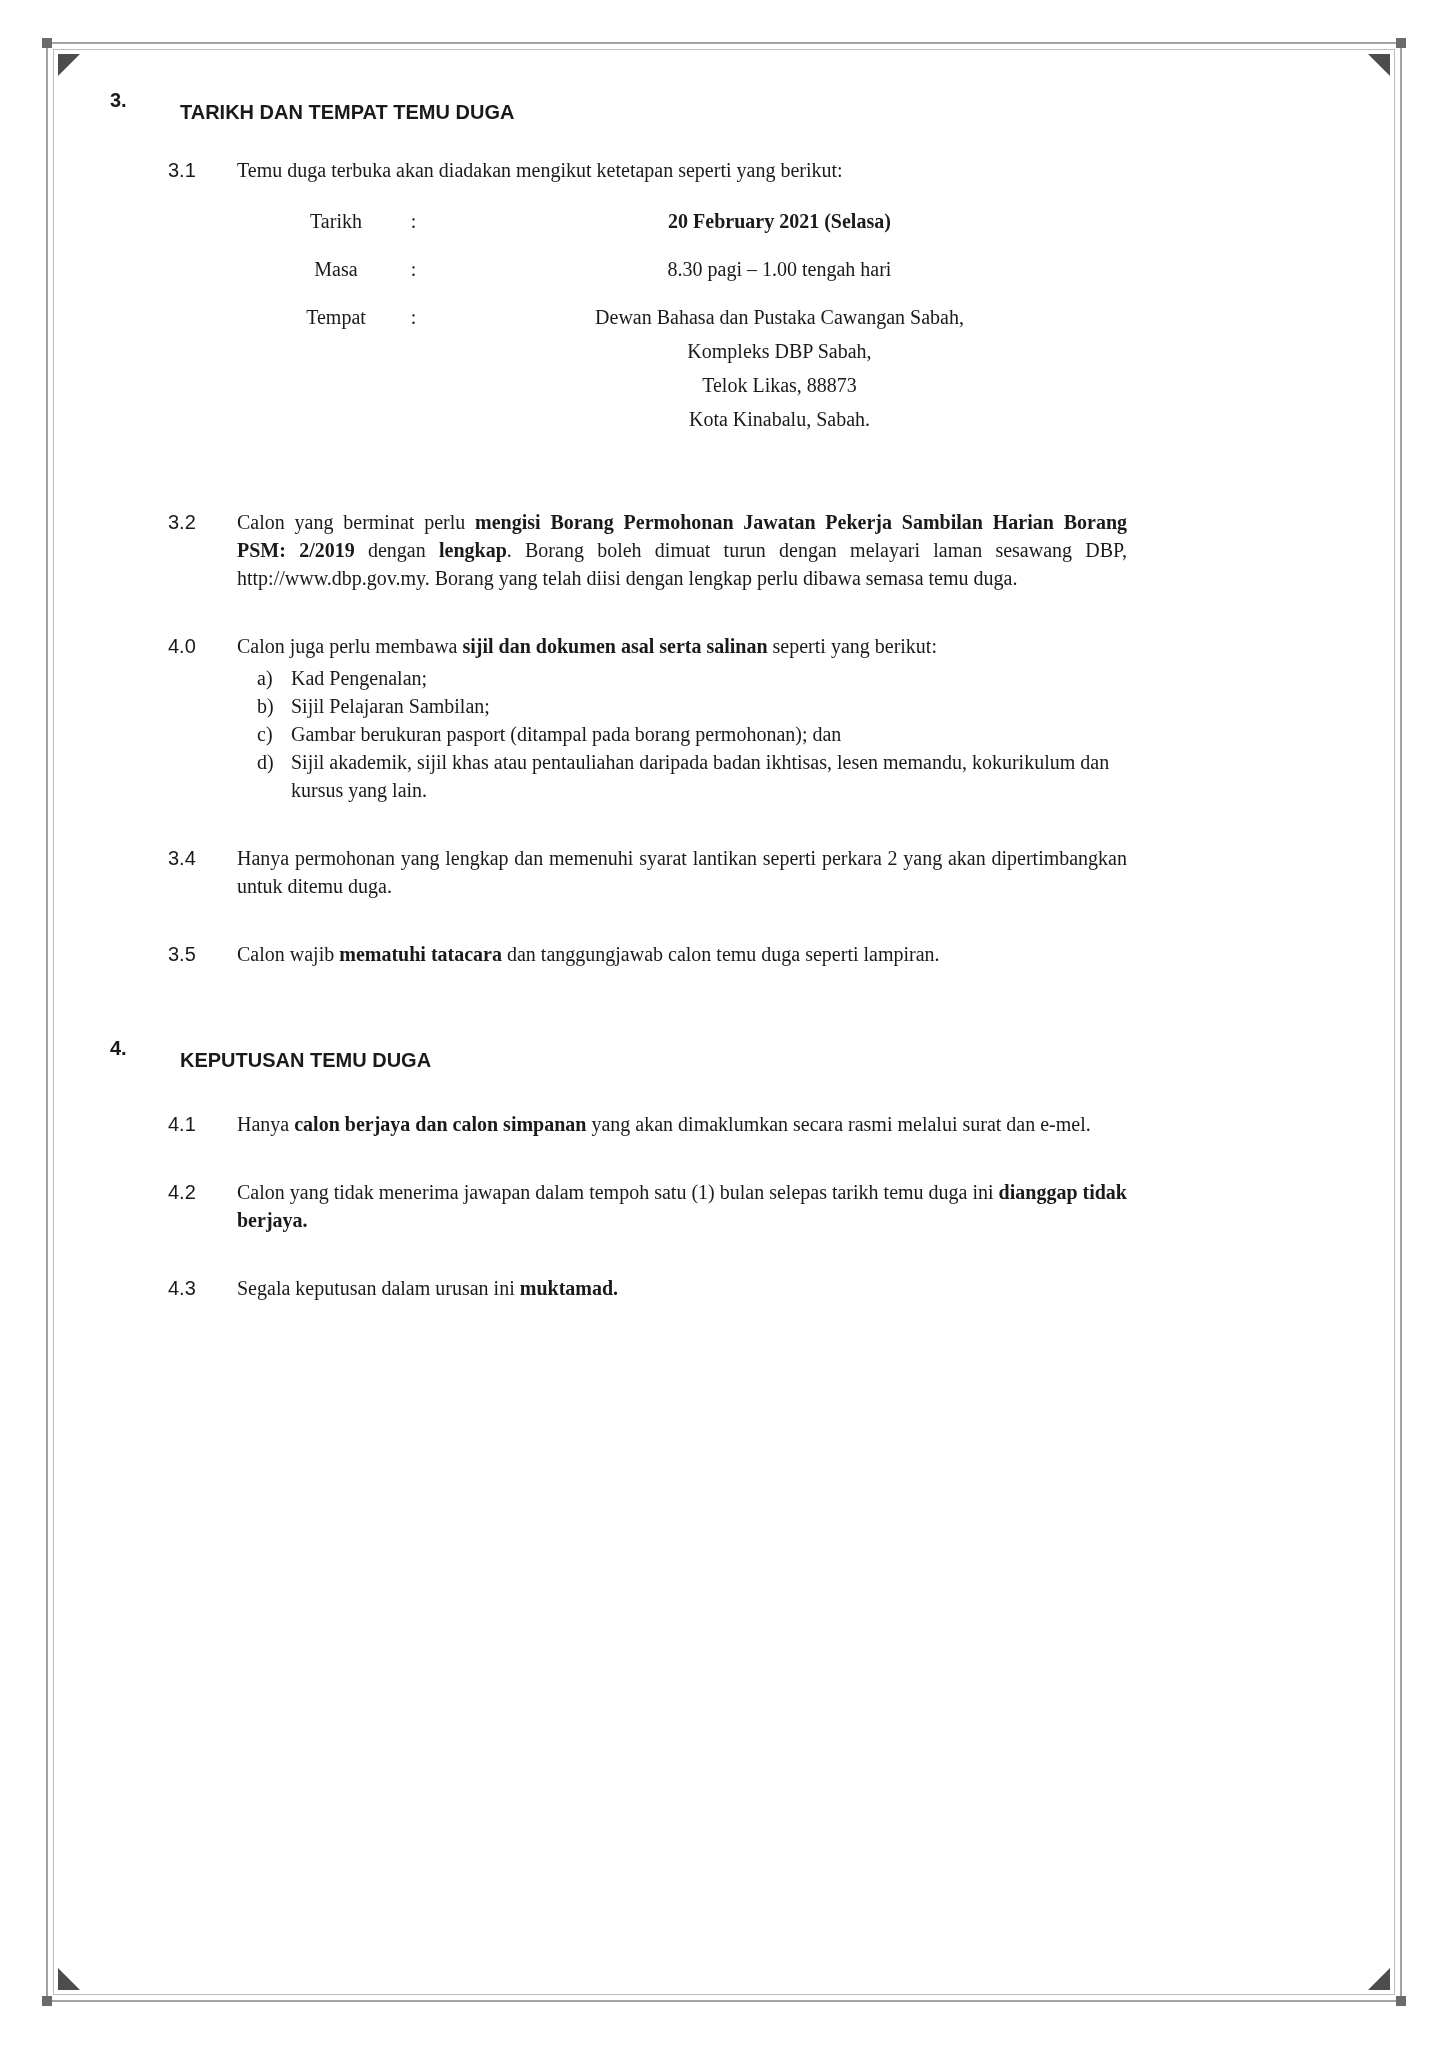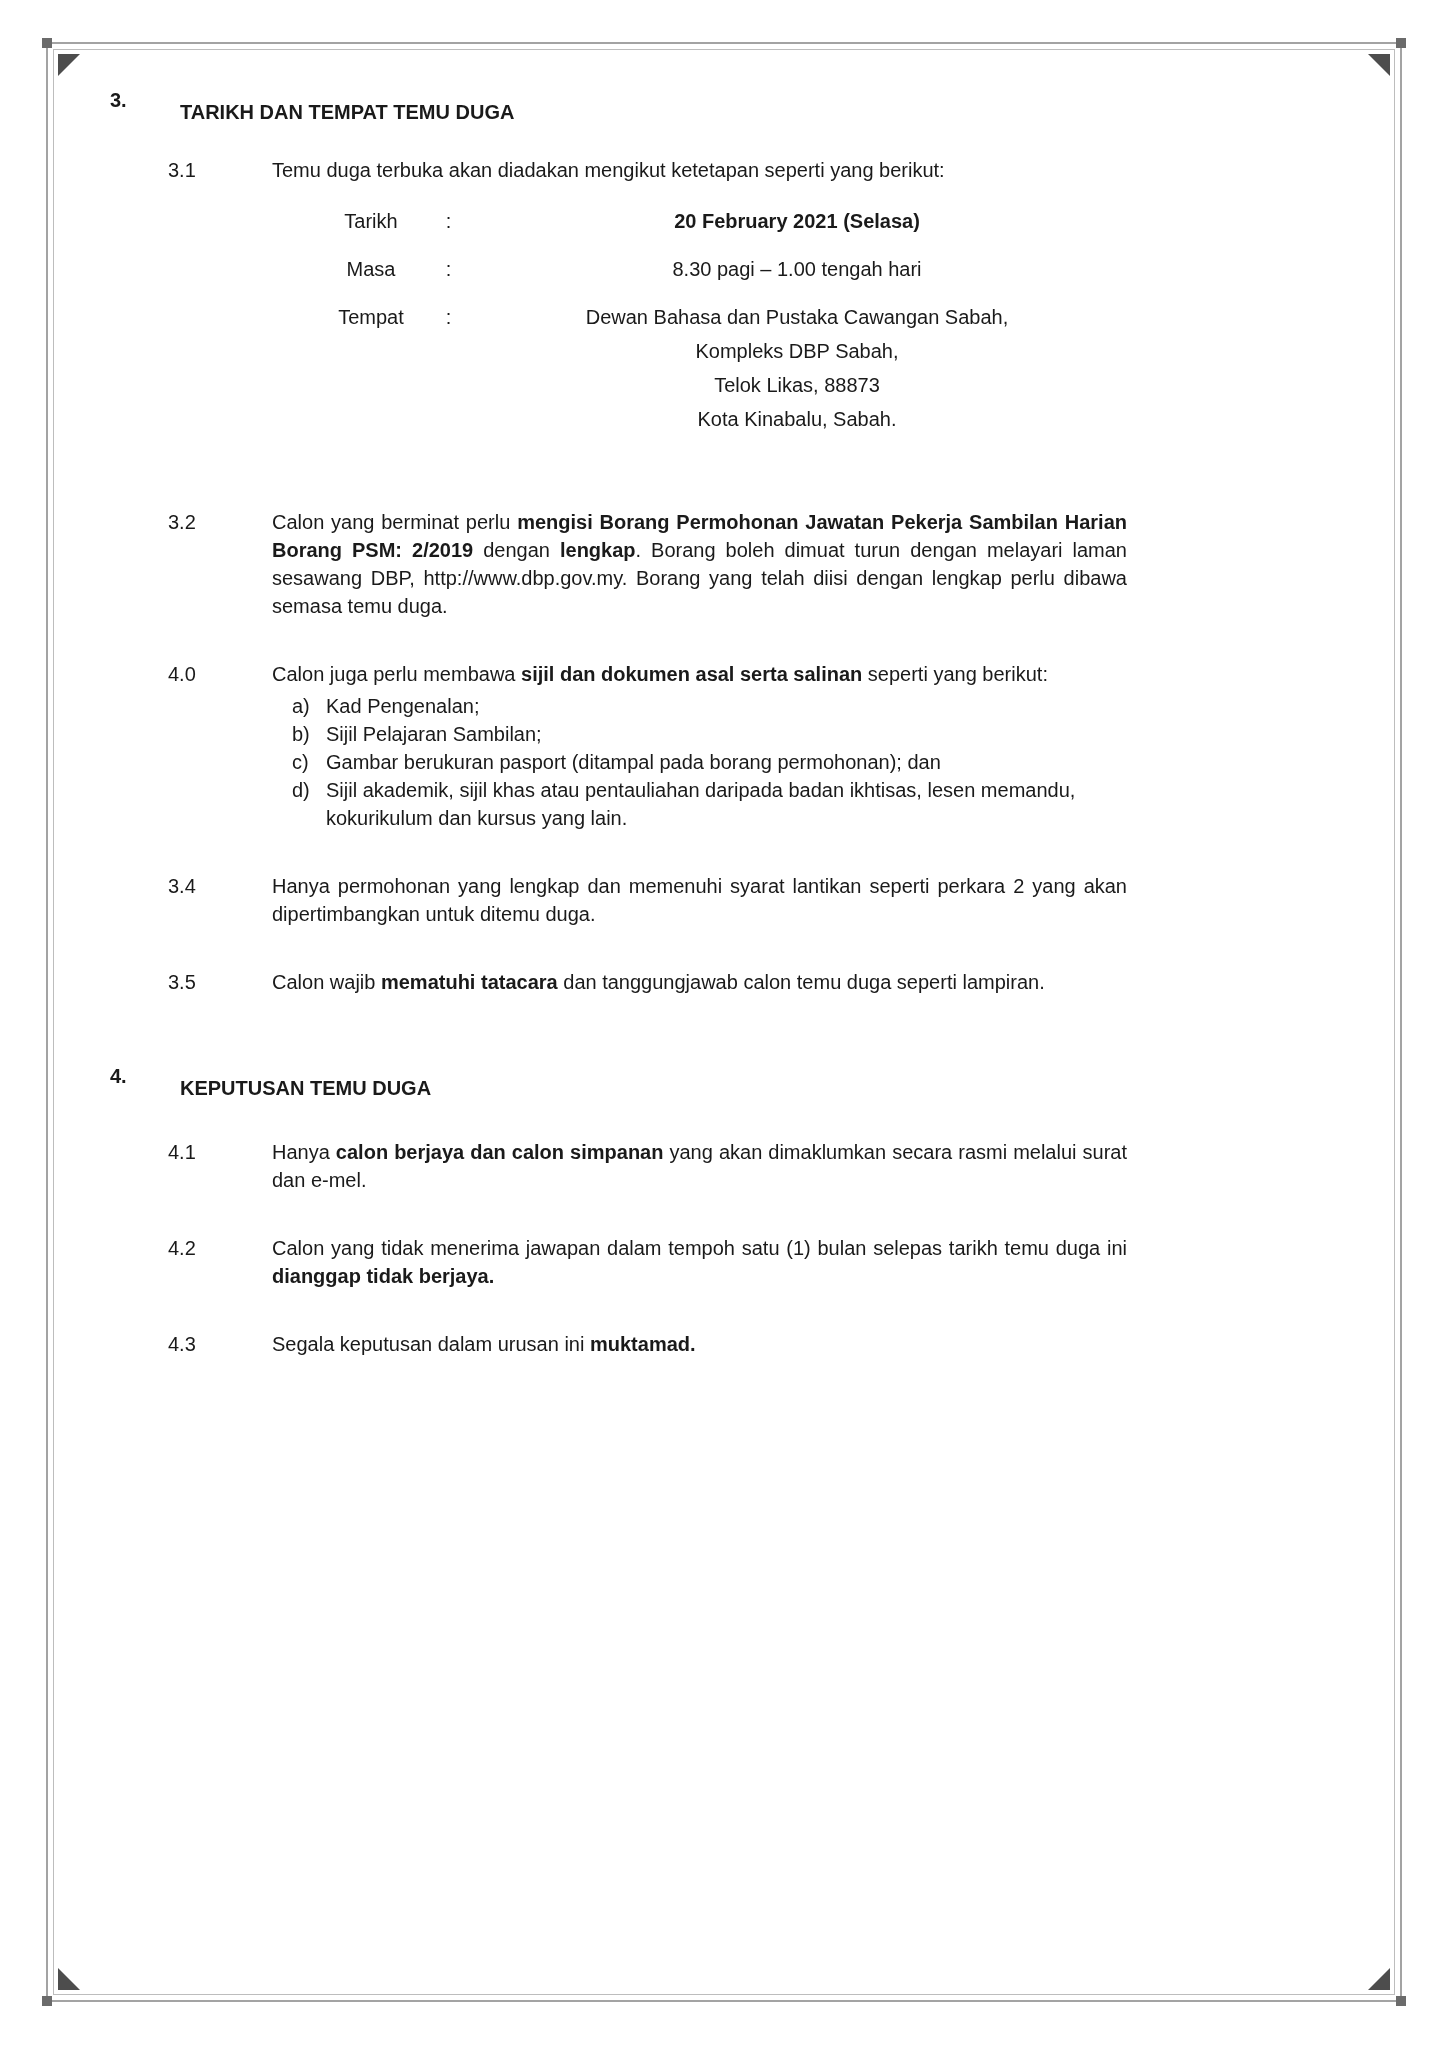--- a/index.html
+++ b/index.html
@@ -48,23 +48,23 @@
     width: 1017px;
   }
   .sec-heading {
     display: flex;
     font-weight: bold;
     margin-bottom: 18px;
   }
   .sec-num { width: 58px; flex: none; }
   .sec-title { font-size: 20px; line-height: 28px; font-weight: bold; margin: 12px; }
 
-  .item { display: flex; margin-left: 58px; margin-bottom: 40px; gap: 35px; }
+  .item { display: flex; margin-left: 58px; margin-bottom: 40px; }
   .inum { width: 69px; flex: none; }
-  .ibody { flex: 1 1 auto; min-width: 0; }
+  .ibody { flex: 1 1 auto; min-width: 0; font-family: Liberation Serif, serif; }
   .para { margin: 0; }
   .just { text-align: justify; }
 
   .item-31 { margin-bottom: 58px; }
   .item-35 { margin-bottom: 7px; }
   .section-4 { display: block; margin-top: 66px; }
   .section-4 .sec-heading { margin-bottom: 24px; }
 
   
   .details { margin: 20px 0 0 40px; }

